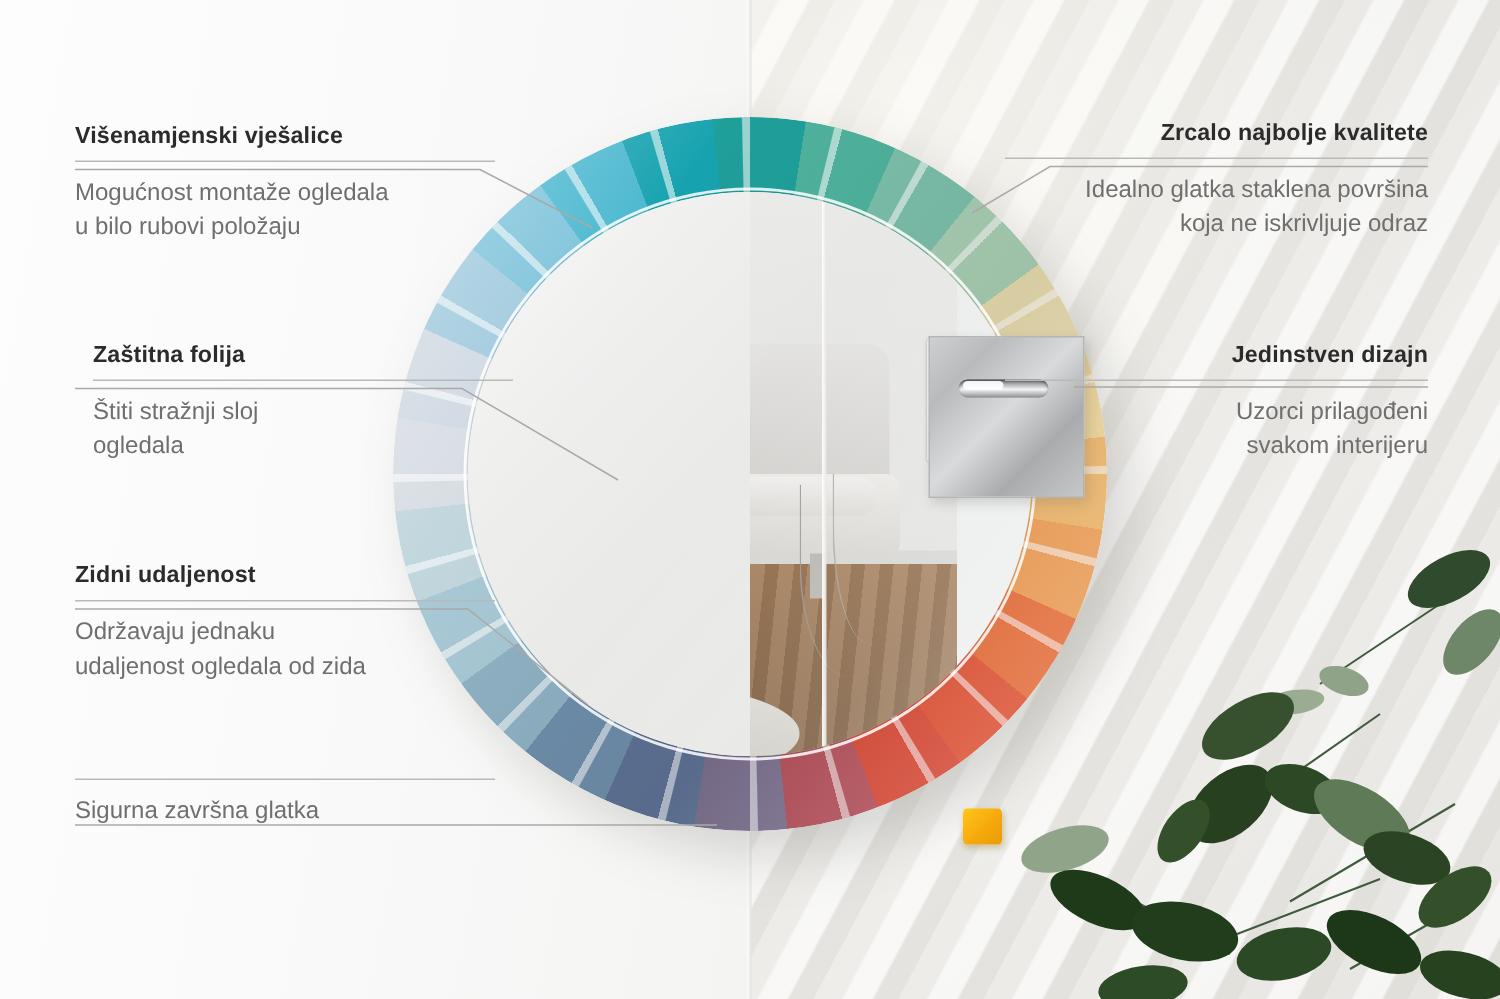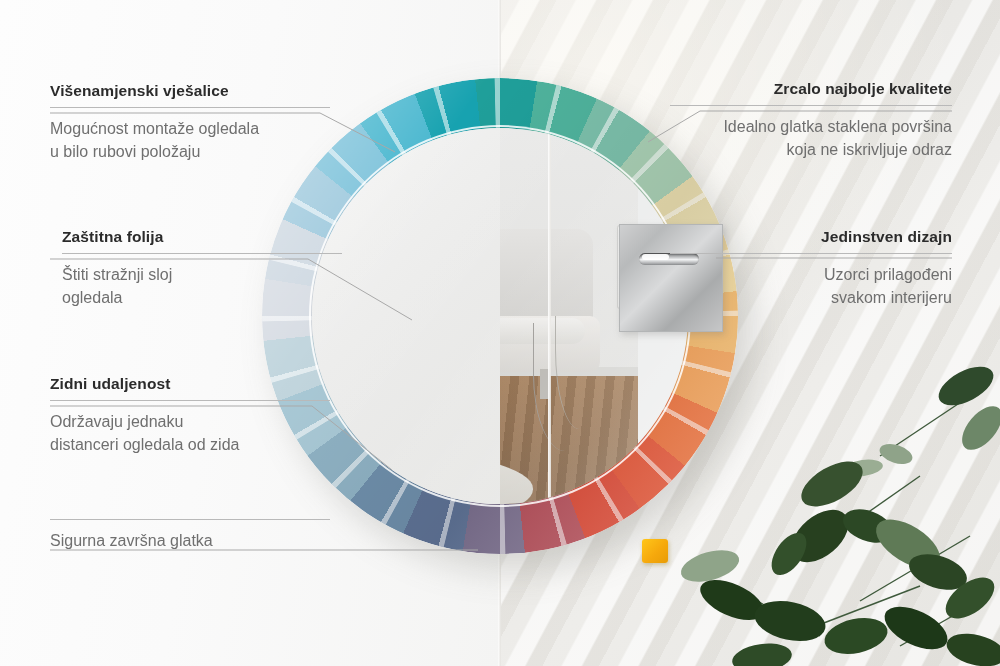--- a/index.html
+++ b/index.html
@@ -212,21 +212,21 @@
       <span>Štiti stražnji sloj</span><br>
       <span>ogledala</span>
     </p>
   </div>
 
   <div class="callout c3">
     <h3>Zidni udaljenost</h3>
     <div class="rule"></div>
     <p>
       <span>Održavaju jednaku</span><br>
-      <span>distanceri ogledala od zida</span>
+      <span>udaljenost ogledala od zida</span>
     </p>
   </div>
 
   <div class="callout c4">
     <div class="rule"></div>
     <p>
       <span>Sigurna završna glatka</span>
     </p>
   </div>
 

